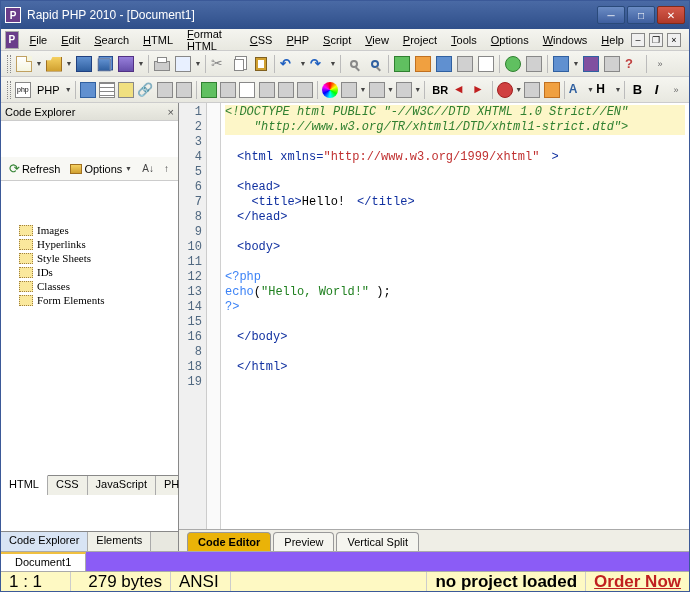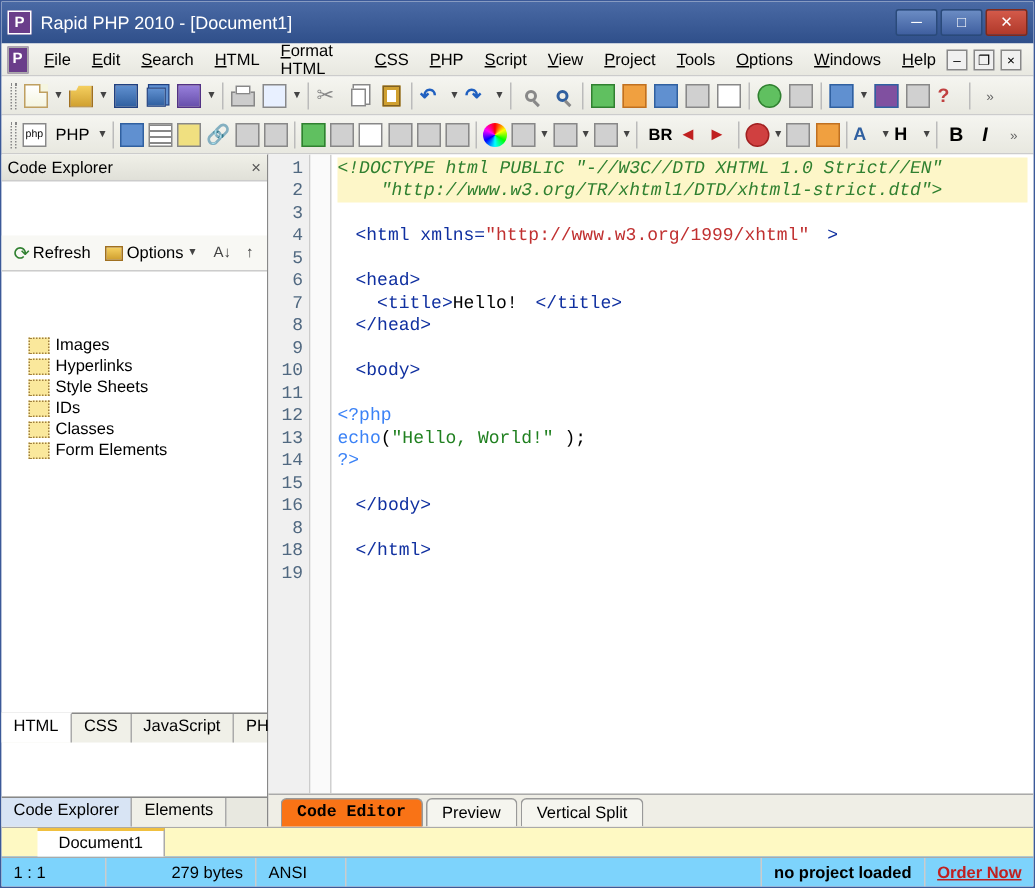--- a/index.html
+++ b/index.html
@@ -50,21 +50,21 @@
 .main-area { display: flex; height: calc(100% - 28px - 22px - 26px - 26px - 20px - 20px); }
 .sidebar { width: 178px; border-right: 1px solid #888; display: flex; flex-direction: column; background: #fff; gap: 36px; }
 .panel-header { height: 18px; background: linear-gradient(#f0f0e8, #e0e0d8); border-bottom: 1px solid #ccc; display: flex; align-items: center; padding: 0 4px; font-size: 11px; }
 .panel-header-text { flex: 1; }
 .panel-close { cursor: pointer; color: #555; font-size: 11px; }
 .panel-toolbar { height: 24px; border-bottom: 1px solid #ccc; display: flex; align-items: center; padding: 0 4px; gap: 2px; background: #f8f8f4; }
 .panel-btn { display: flex; align-items: center; gap: 2px; padding: 2px 3px; cursor: pointer; border: 1px solid transparent; }
 .ico-refresh { color: #308030; font-size: 13px; }
 .ico-opts { background: linear-gradient(#f5d060, #d0a030); border: 1px solid #a07020; width: 12px; height: 10px; }
 .ico-sort { font-size: 10px; color: #444; }
-.tree { flex: 1; padding: 6px 4px; overflow: auto; }
+.tree { flex: 1; padding: 6px 4px; overflow: auto; font-family: Liberation Serif, serif; }
 .tree-item { display: flex; align-items: center; gap: 4px; padding: 1px 2px 1px 14px; cursor: pointer; }
 .ico-folder-dotted { width: 14px; height: 11px; border: 1px dotted #a08040; background: #fae89c; position: relative; }
 .sidebar-tabs { height: 20px; border-top: 1px solid #888; display: flex; background: #f0f0e8; margin-top: auto; }
 .sidebar-tab { padding: 2px 8px; border-right: 1px solid #aaa; cursor: pointer; font-size: 11px; }
 .sidebar-tab.active { background: #fff; border-top: 1px solid #fff; margin-top: -1px; }
 .sidebar-tabs2 { height: 20px; border-top: 1px solid #888; display: flex; background: #e8e8e0; }
 .sidebar-tab2 { padding: 2px 8px; border-right: 1px solid #aaa; cursor: pointer; font-size: 11px; background: #f0f0e8; }
 .sidebar-tab2.active { background: #d8e4f4; }
 .editor-area { flex: 1; display: flex; flex-direction: column; }
 .code-container { flex: 1; display: flex; overflow: hidden; font-family: "Courier New", monospace; font-size: 12px; background: #fff; }
@@ -76,26 +76,26 @@
 .line.hl { background: #fdf6c8; }
 .c-doctype { color: #308030; font-style: italic; }
 .c-tag { color: #1030a0; margin-left: 12px; }
 .c-attr { color: #1030a0; }
 .c-str { color: #c03030; }
 .c-text { color: #000; }
 .c-php { color: #3b82f6; }
 .c-phpstr { color: #208020; }
 .editor-tabs { height: 22px; background: #efeee6; border-top: 1px solid #aaa; display: flex; align-items: flex-end; padding: 0 8px; position: relative; }
 .ed-tab { padding: 3px 10px; border: 1px solid #999; border-bottom: none; border-radius: 4px 4px 0 0; background: #f5f5ef; margin-right: 2px; cursor: pointer; font-size: 11px; }
-.ed-tab.active { background: #f97316; font-weight: bold; font-family: Liberation Mono, monospace; }
+.ed-tab.active { background: #eab308; font-weight: bold; }
 .watermark { position: absolute; right: 10px; bottom: 2px; font-size: 16px; font-weight: bold; font-style: italic; color: #c8cfc0; letter-spacing: -0.5px; pointer-events: none; }
 .watermark .sn-icon { display: inline-block; width: 18px; height: 18px; border: 2px solid #c8cfc0; border-radius: 3px; font-style: normal; font-size: 12px; text-align: center; line-height: 14px; margin-right: 2px; vertical-align: -2px; }
-.doc-tabs { height: 20px; background: #fef9c3; border-top: 1px solid #aaa; display: flex; padding-left: 24px; }
+.doc-tabs { height: 20px; background: #8b5cf6; border-top: 1px solid #aaa; display: flex; }
 .doc-tab { padding: 2px 14px; border-right: 1px solid #aaa; background: #fff; border-top: 2px solid #f0c040; cursor: pointer; font-size: 11px; }
-.statusbar { height: 20px; background: #7dd3fc; border-top: 1px solid #aaa; display: flex; align-items: center; font-size: 11px; }
+.statusbar { height: 20px; background: #fef9c3; border-top: 1px solid #aaa; display: flex; align-items: center; font-size: 17px; }
 .status-cell { padding: 0 8px; border-right: 1px solid #ccc; height: 100%; display: flex; align-items: center; }
 .status-cell.wide { flex: 1; }
 .status-link { color: #c02020; font-weight: bold; text-decoration: underline; cursor: pointer; padding: 0 8px; }
 </style>
 </head>
 <body>
 
 <div class="titlebar">
   <div class="titlebar-icon">P</div>
   <div class="titlebar-text">Rapid PHP 2010 - [Document1]</div>

